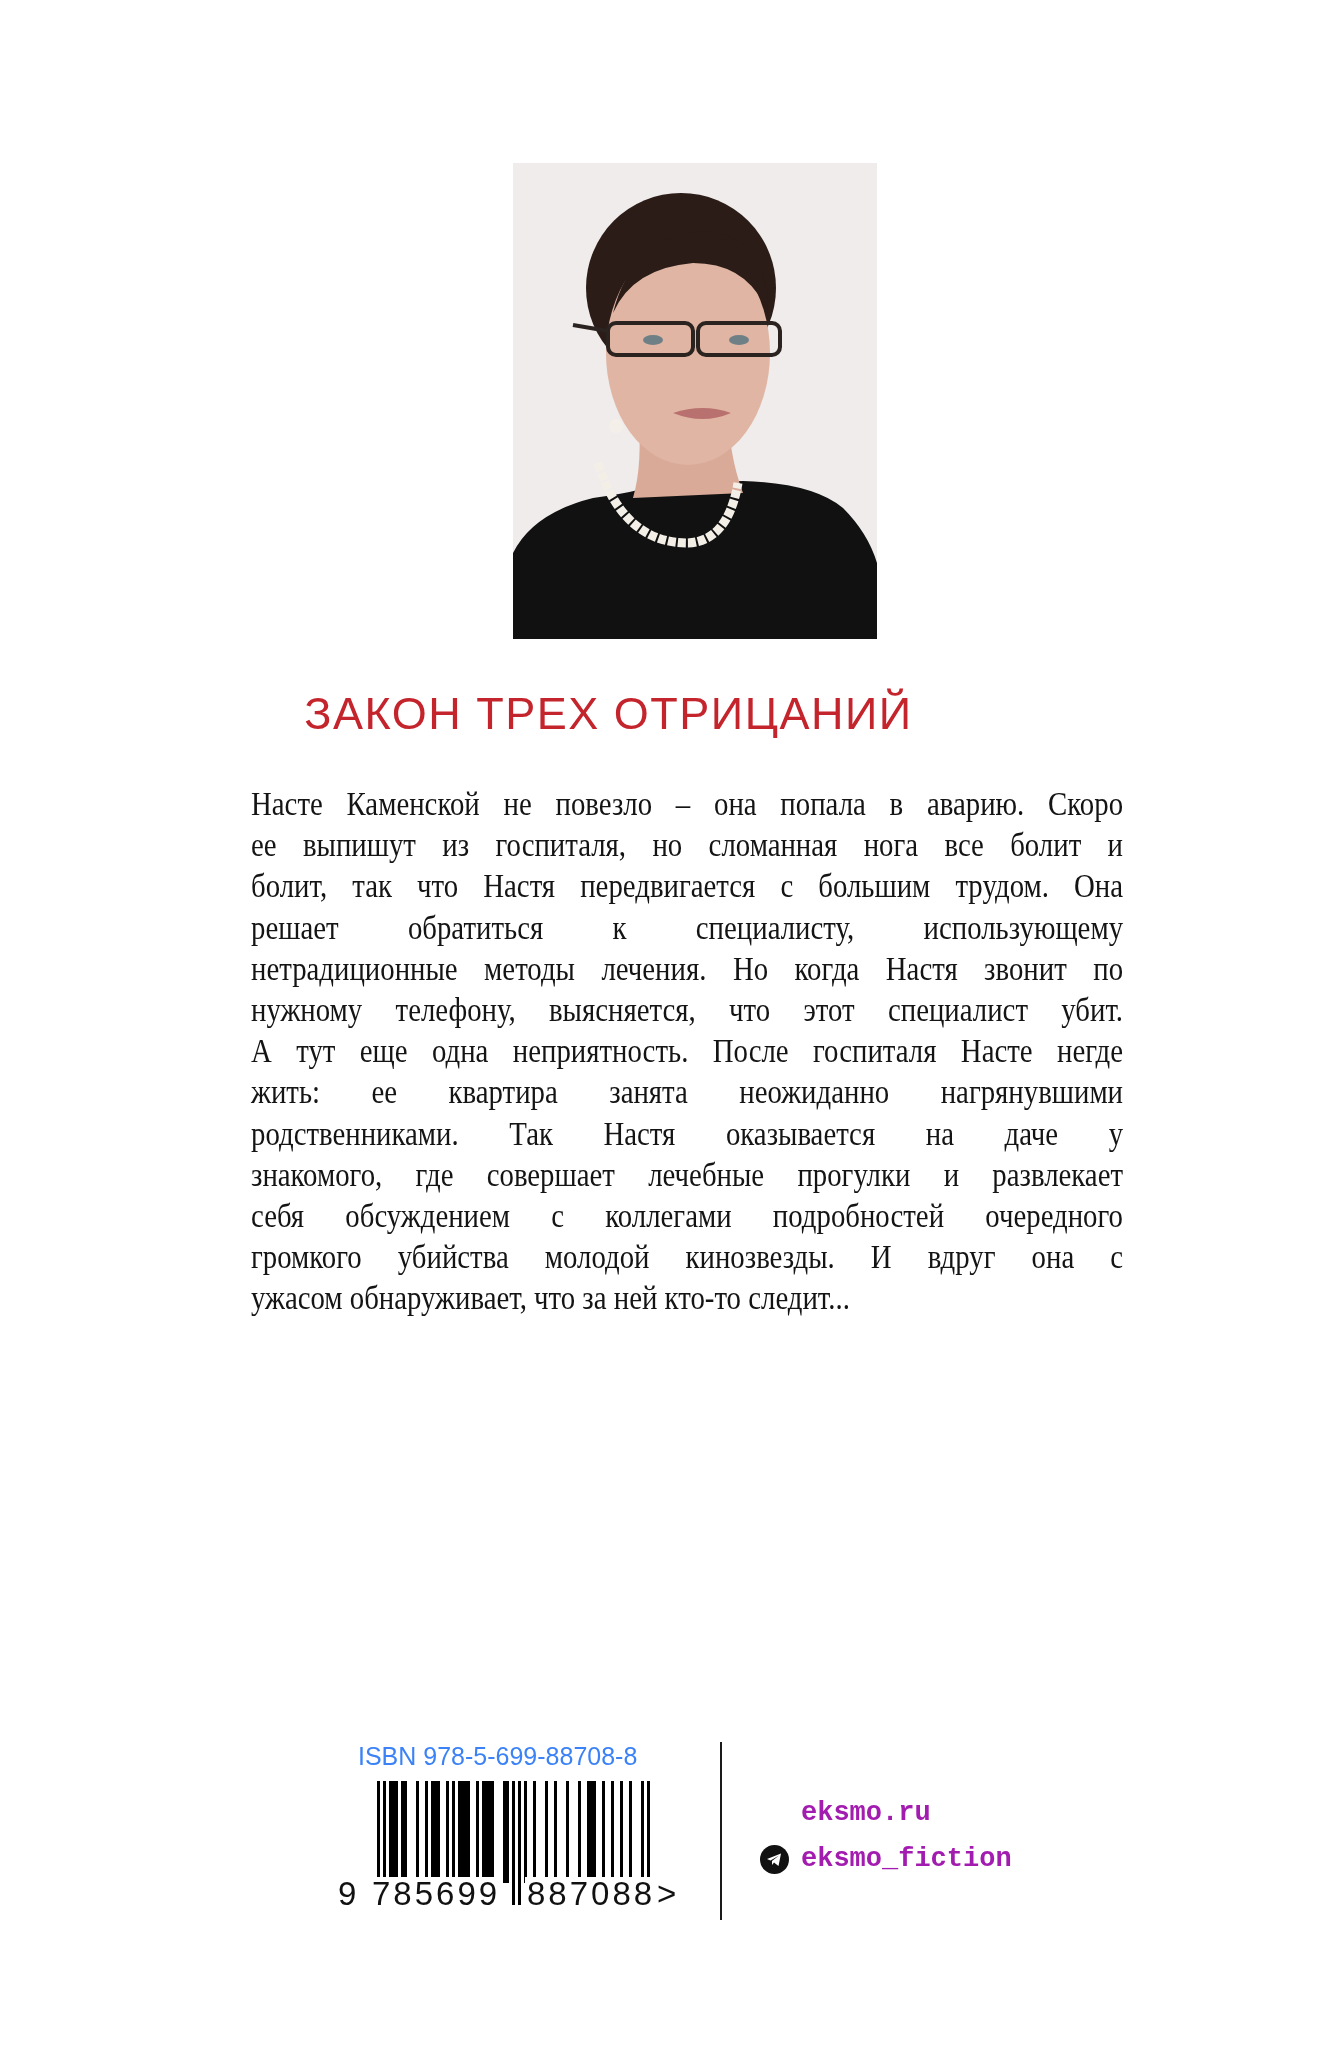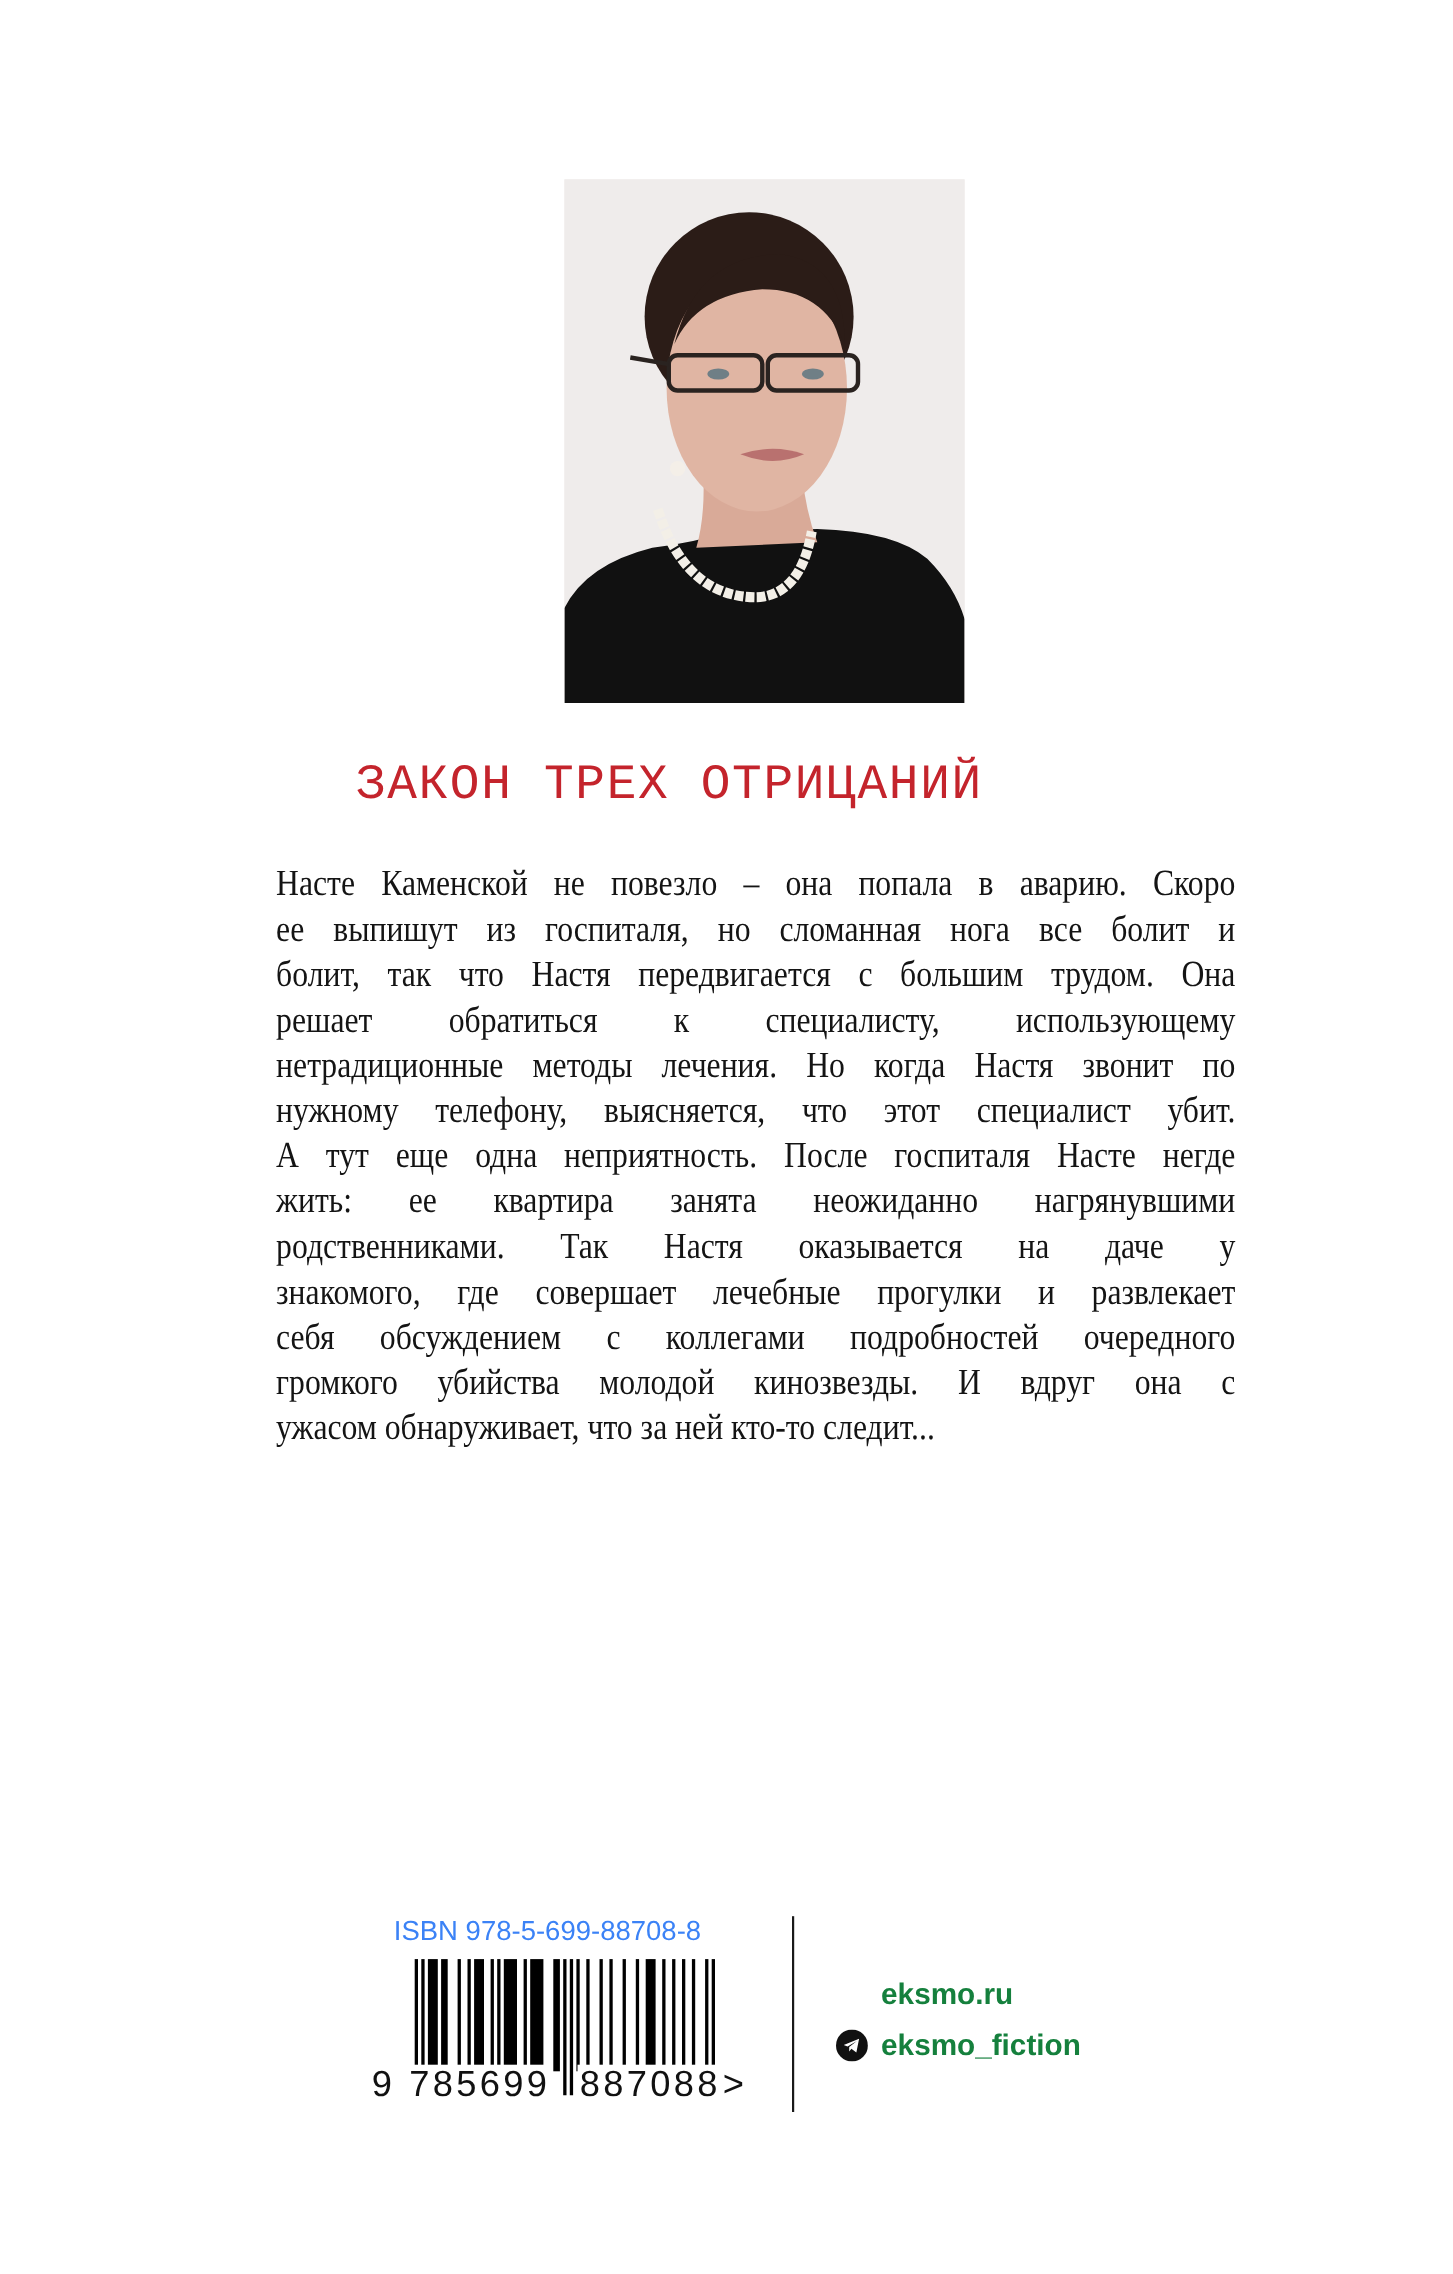--- a/index.html
+++ b/index.html
@@ -6,21 +6,21 @@
   body { width: 1321px; height: 2067px; position: relative; overflow: hidden; font-family: "Liberation Serif", serif; }
 
   .photo {
     position: absolute; left: 513px; top: 163px; width: 364px; height: 476px;
     background: #efeceb; overflow: hidden;
   }
   .photo svg { width: 100%; height: 100%; display: block; }
 
   .title {
     position: absolute; left: 0; width: 1217px; top: 688px; text-align: center;
-    color: #c4242c; font-family: Liberation Mono, monospace; font-size: 45px;
+    color: #c4242c; font-family: Liberation Sans, sans-serif; font-size: 45px;
     letter-spacing: 1.5px; font-weight: normal;
   }
 
   .annotation {
     position: absolute; left: 251px; top: 783px; width: 872px;
     font-family: "Liberation Serif", serif; font-size: 33.5px; line-height: 41.2px;
     color: #141414; text-align: justify; transform: scaleX(0.86); transform-origin: left top;
   }
   .annotation .line { display: block; text-align: justify; text-align-last: justify; width: 1014px; white-space: nowrap; }
   .annotation .line.last { text-align-last: left; }
@@ -30,21 +30,21 @@
     font-size: 25px; color: #3b82f6;
   }
   .barcode { position: absolute; left: 357px; top: 1781px; width: 300px; height: 124px; }
   .barcode svg { display:block; }
   .barcode-digits {
     position: absolute; top: 1877px; font-family: "Liberation Sans", sans-serif; font-size: 33px; color: #111;
     background: #fff; padding: 0 2px; line-height: 34px;
   }
   .separator { position: absolute; left: 720px; top: 1742px; width: 2px; height: 178px; background: #1a1a1a; }
 
-  .social { position: absolute; left: 760px; top: 1790px; font-family: Liberation Sans, sans-serif; font-weight: bold; color: #15803d; font-size: 27px; }
+  .social { position: absolute; left: 760px; top: 1790px; font-family: Liberation Mono, monospace; font-weight: bold; color: #a21caf; font-size: 27px; }
   .social-row { display: flex; align-items: center; height: 46px; }
   .social-row .ic { width: 29px; height: 29px; margin-right: 12px; flex: 0 0 29px; }
   .social-row .ic.blank { visibility: hidden; }
   .social-row .ic svg { display:block; width: 29px; height: 29px; }
 </style>
 </head>
 <body>
 
 <div class="photo">
   <svg viewBox="0 0 364 476" preserveAspectRatio="none">

